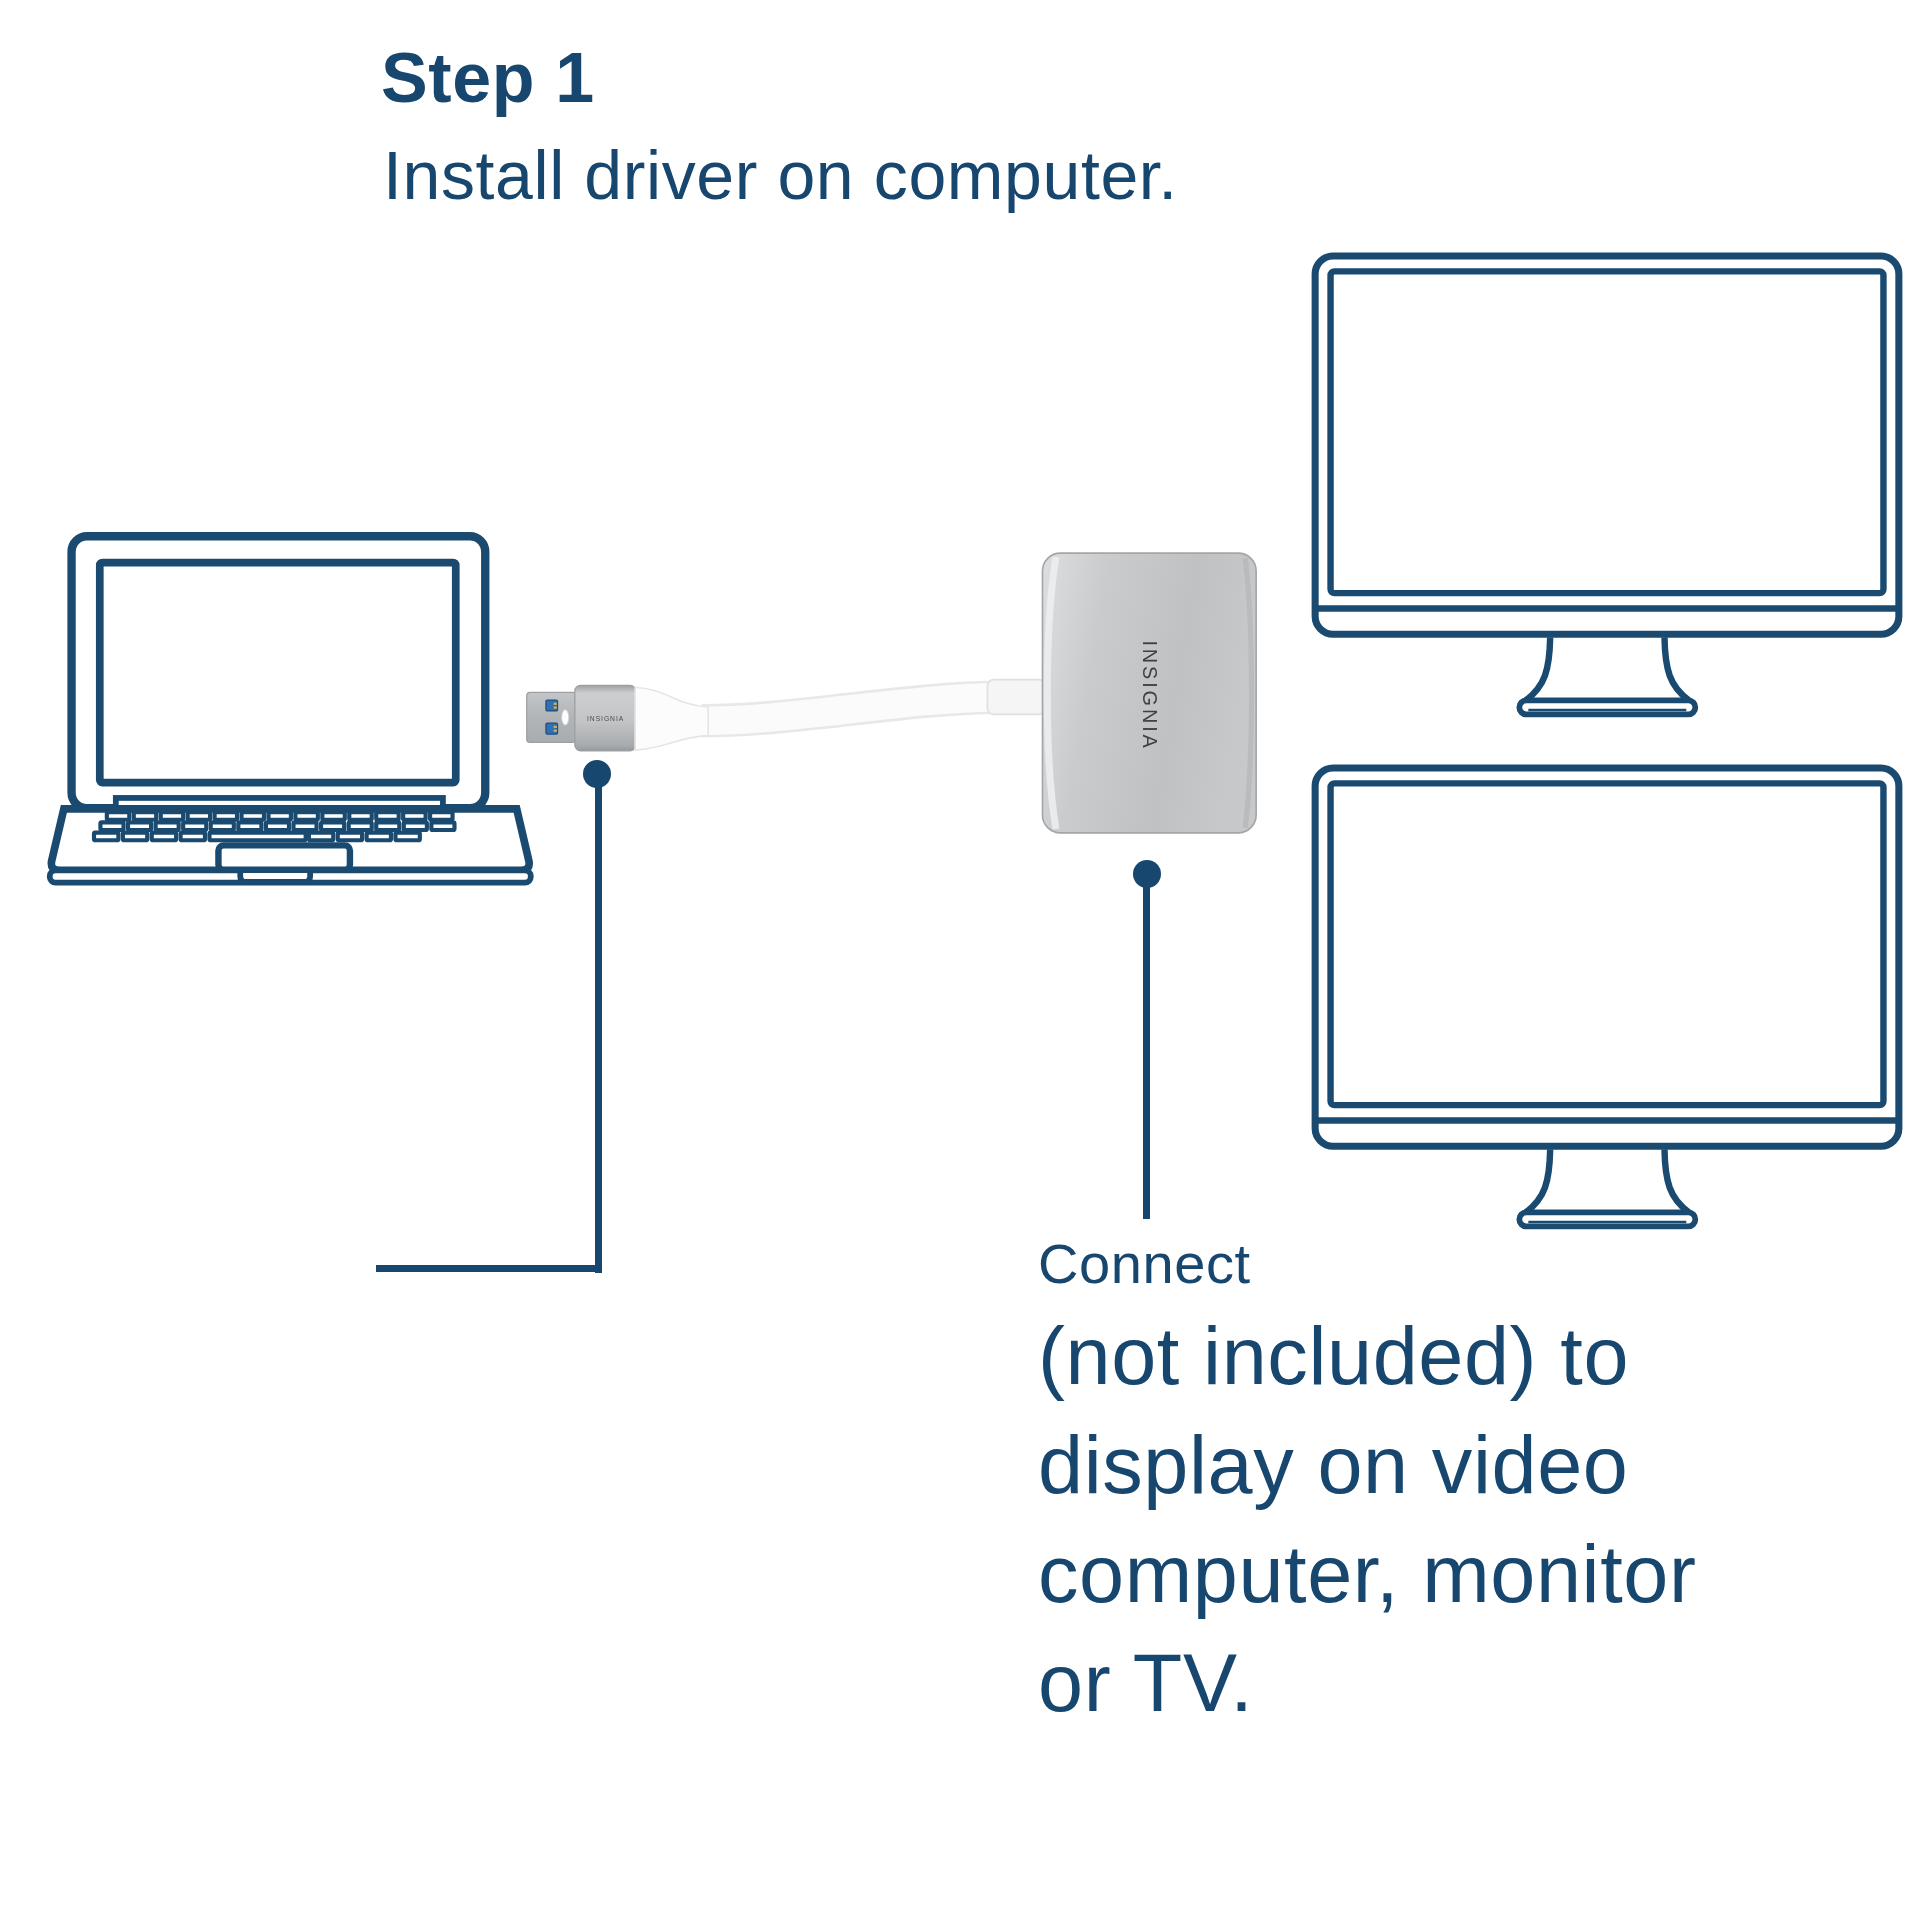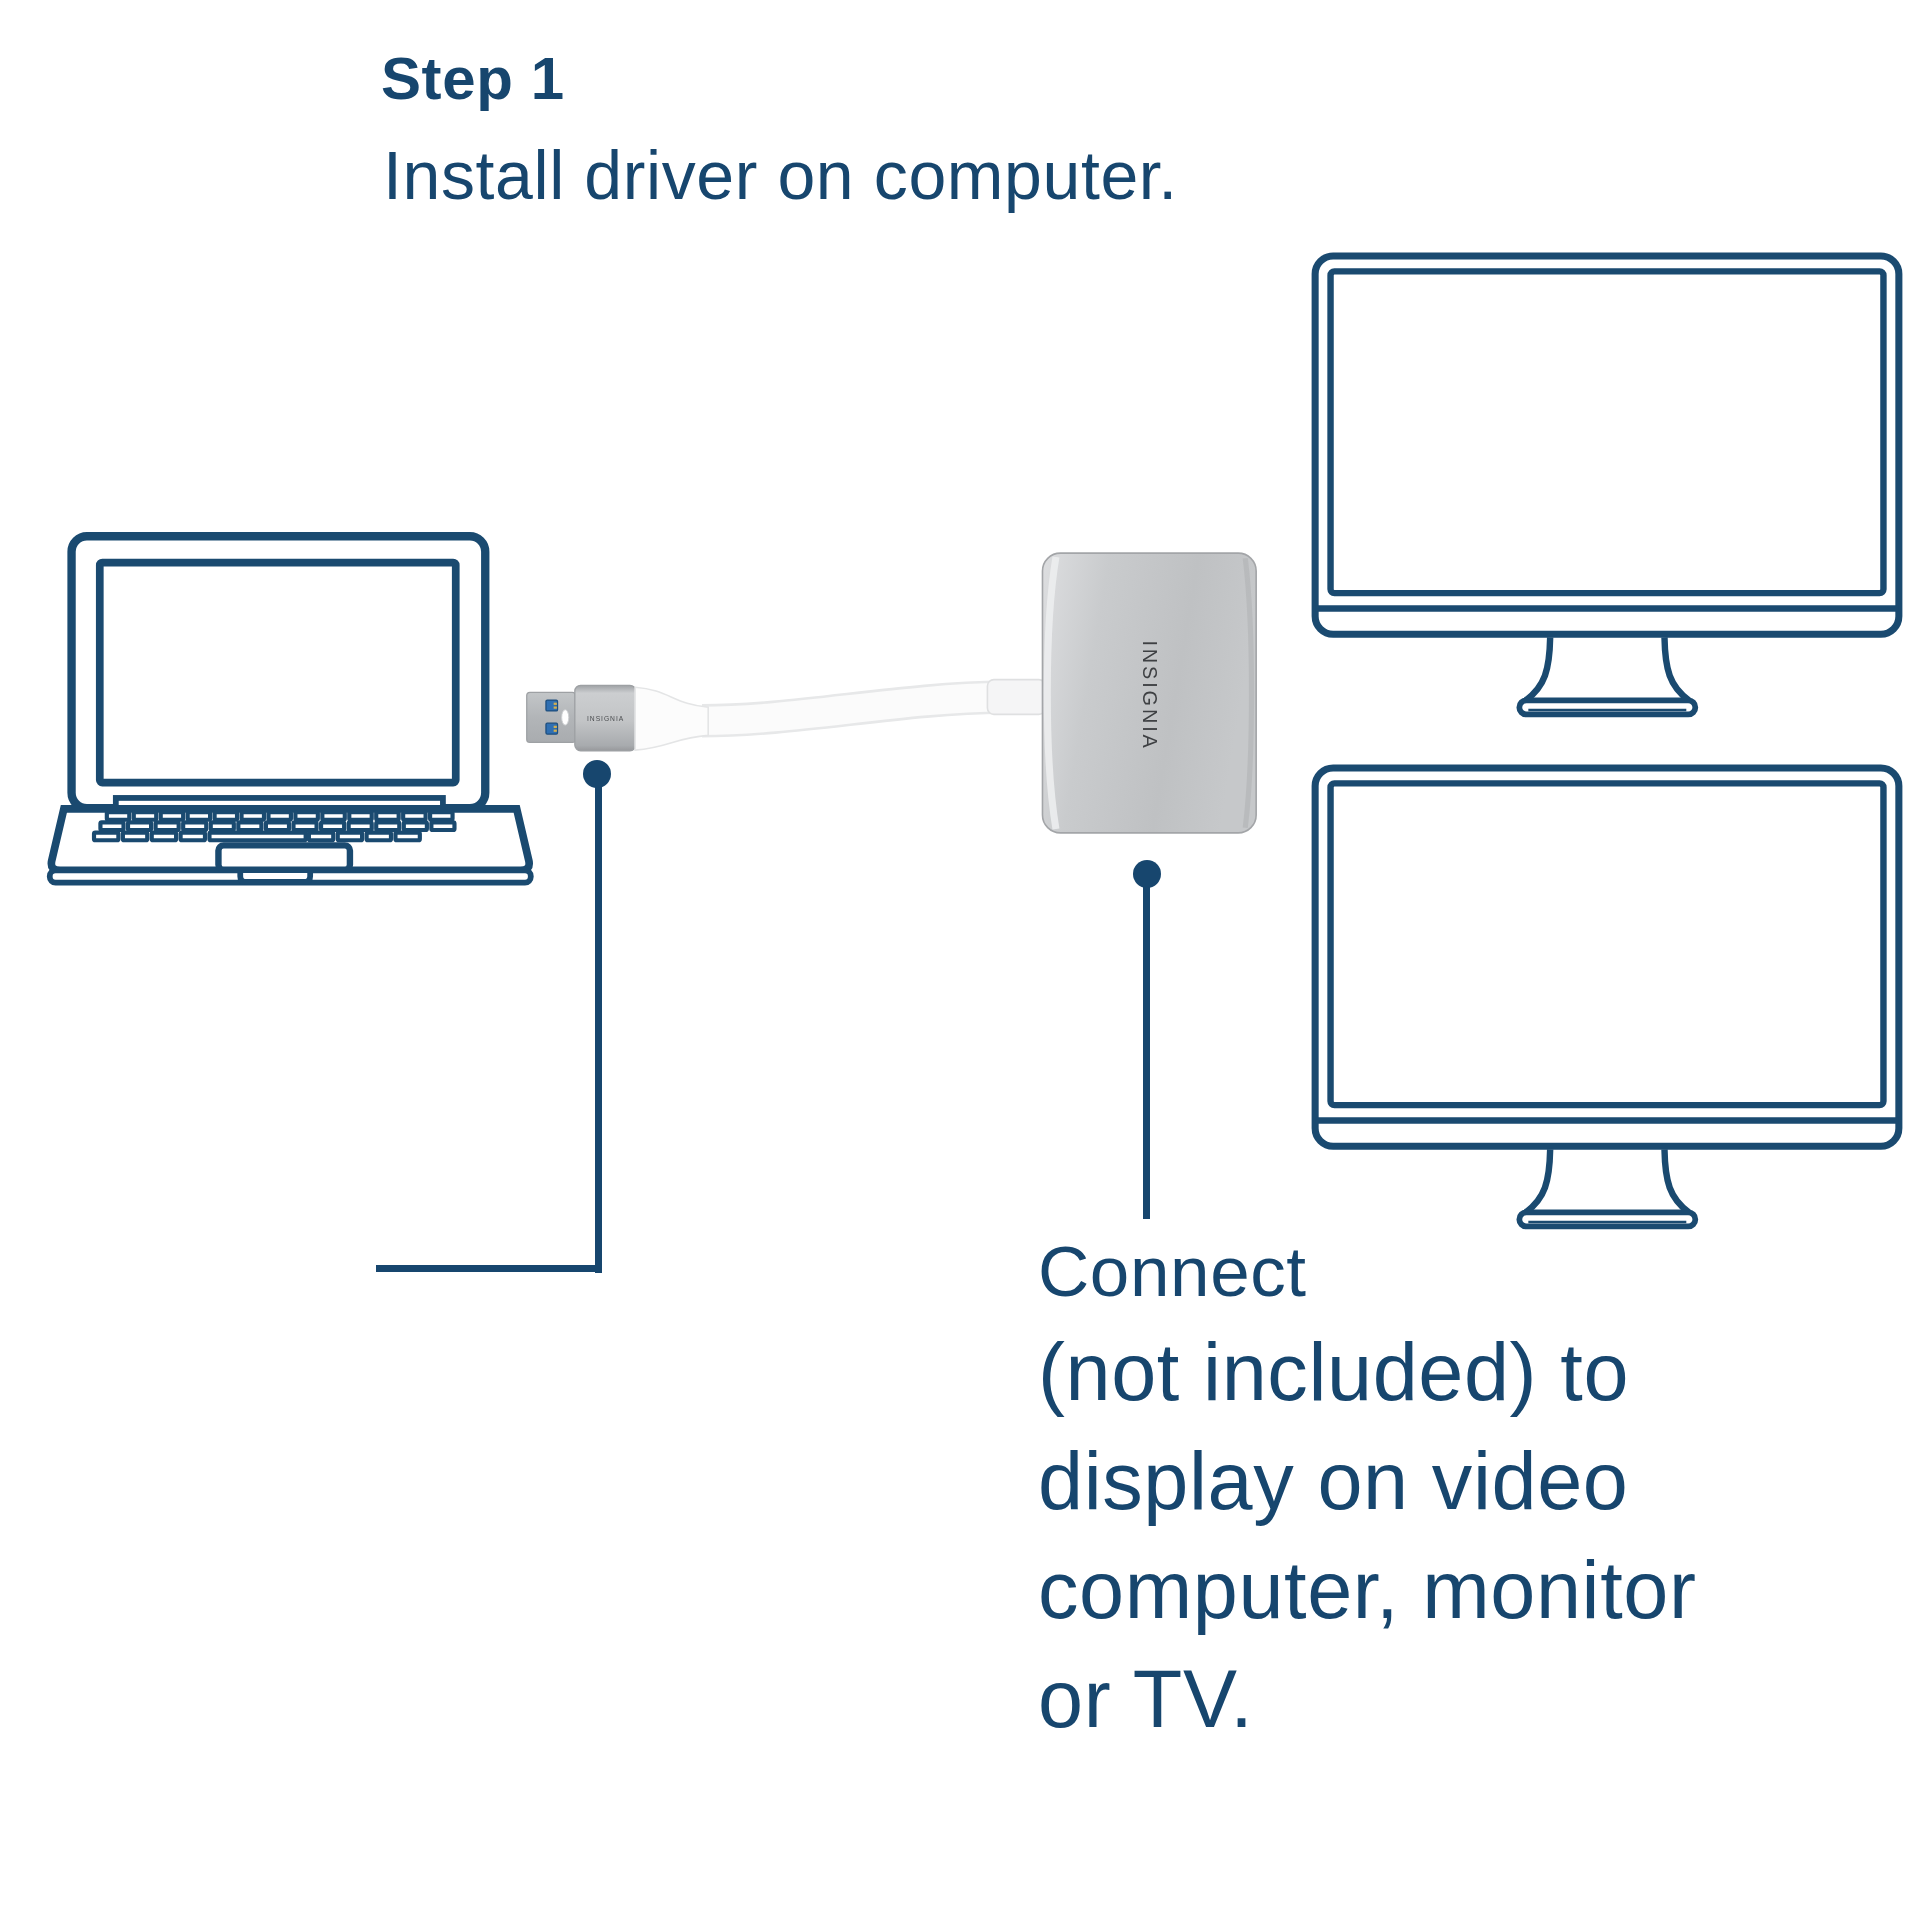--- a/index.html
+++ b/index.html
@@ -1,27 +1,27 @@
 <!DOCTYPE html>
 <html style="font-size:10.3px"><head>
 <meta charset="utf-8">
 <style>
   html,body{margin:0;padding:0;background:#ffffff;}
   #canvas{position:relative;width:1926px;height:1926px;background:#ffffff;overflow:hidden;
           font-family:"Liberation Sans", sans-serif;color:#17466E;}
   .abs{position:absolute;}
-  .step-title{font-size:60px;font-weight:700;letter-spacing:0.6px;line-height:95px;color:#17466E;}
+  .step-title{font-size:70px;font-weight:700;letter-spacing:0.6px;line-height:95px;color:#17466E;}
   .step-body{font-size:81px;font-weight:400;letter-spacing:0.6px;color:#17466E;}
   .step-body .line{line-height:109px;white-space:nowrap;}
   #step1-title{left:381px;top:31px;}
   #step1-body{left:383px;top:136px;font-size:68px;letter-spacing:0.6px;white-space:nowrap;}
   #step2-block{left:75px;top:1231px;}
   #step3-block{left:1038px;top:1231px;}
   .step-head-row{display:flex;align-items:baseline;gap:27px;margin-bottom:6.4px;}
-  .head-suffix{font-size:71px;font-weight:400;letter-spacing:0.6px;}
+  .head-suffix{font-size:56px;font-weight:400;letter-spacing:0.6px;}
   .leader-line{background:#17466E;}
   .leader-dot{width:28px;height:28px;border-radius:50%;background:#17466E;}
   svg text{font-family:"Liberation Sans", sans-serif;}
 </style>
 </head>
 <body>
 
 <div id="canvas">
 
   <div class="abs step-title" id="step1-title">Step 1</div>

